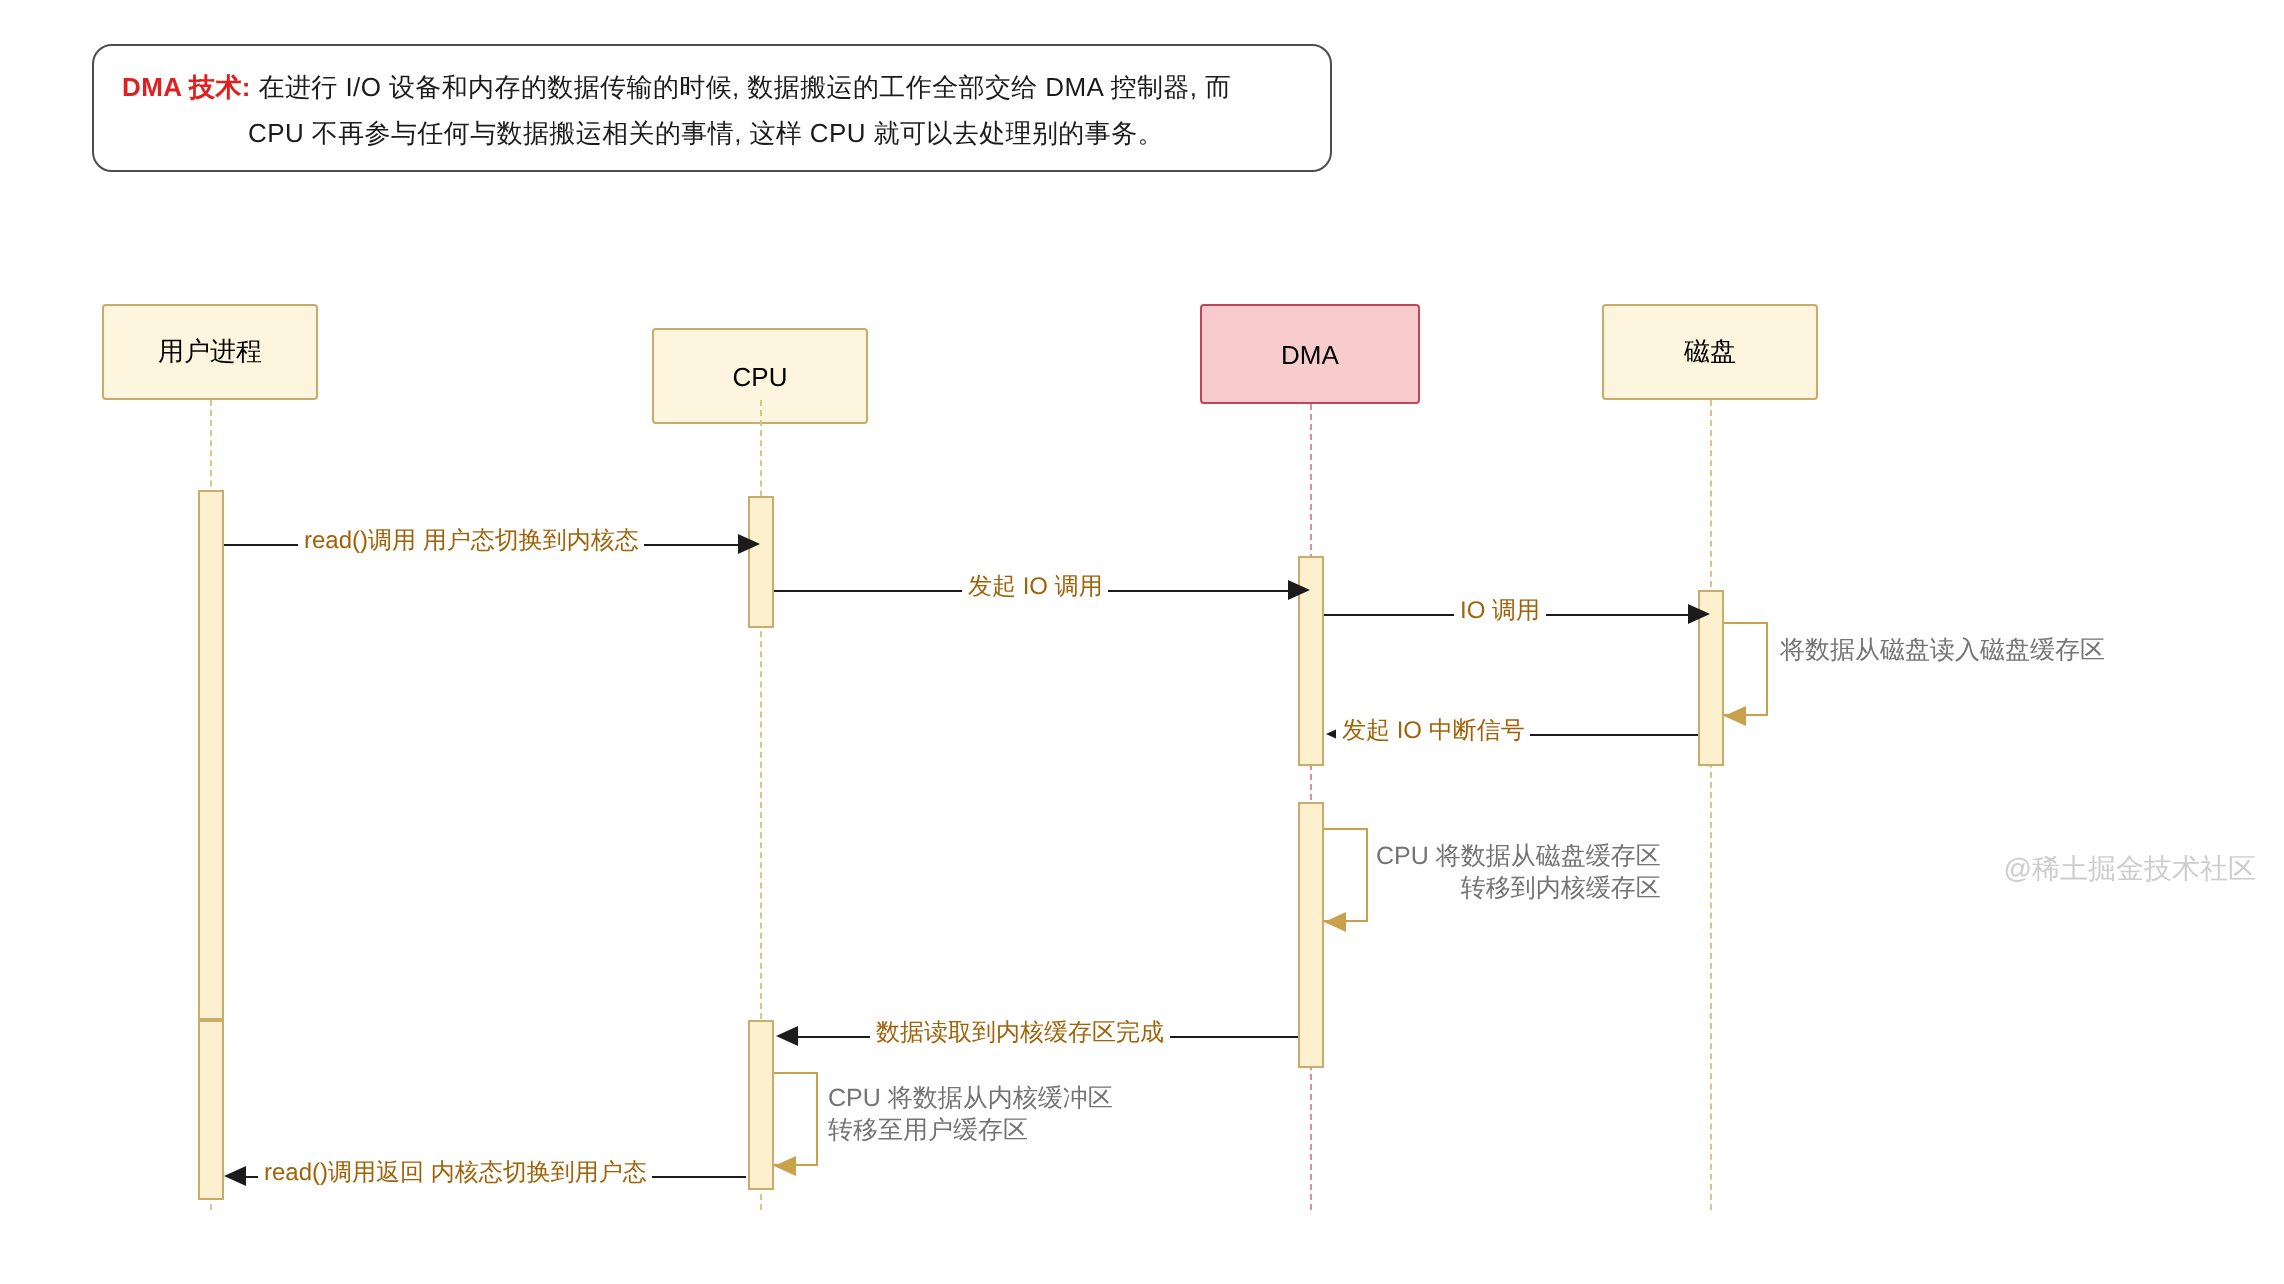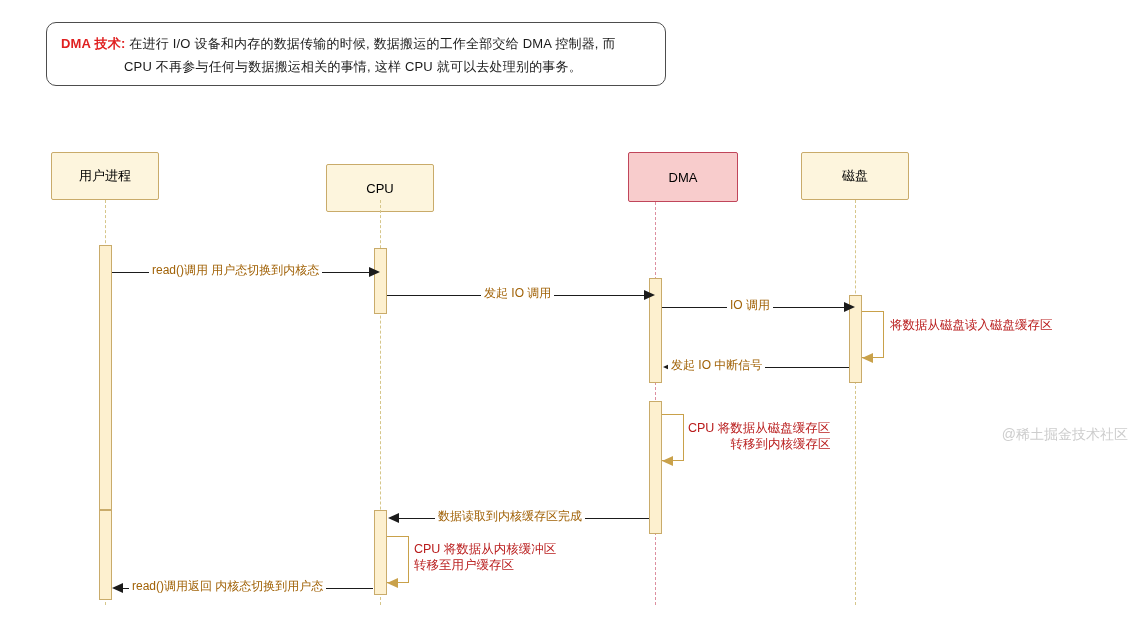--- a/index.html
+++ b/index.html
@@ -132,21 +132,21 @@
     position: absolute;
     box-sizing: border-box;
     border-top: 1.3px solid #c9a14a;
     border-right: 1.3px solid #c9a14a;
     border-bottom: 1.3px solid #c9a14a;
     z-index: 3;
   }
   .selfloop-label {
     position: absolute;
     font-size: 12.5px;
-    color: #b91c1c;
+    color: #737373;
     line-height: 16px;
     white-space: pre-line;
     z-index: 5;
   }
 
   
   .watermark {
     position: absolute;
     right: 14px;
     bottom: 10px;
@@ -165,21 +165,21 @@
     <div class="note-line l1"><span class="note-title">DMA 技术:</span><span> 在进行 I/O 设备和内存的数据传输的时候, 数据搬运的工作全部交给 DMA 控制器, 而</span></div>
     <div class="note-line l2">CPU 不再参与任何与数据搬运相关的事情, 这样 CPU 就可以去处理别的事务。</div>
   </div>
 
   <div class="participant kind-default" style="left:51px; top:152px; width:108px; height:48px;">
     <span>用户进程</span>
   </div>
   <div class="participant kind-default" style="left:326px; top:164px; width:108px; height:48px;">
     <span>CPU</span>
   </div>
-  <div class="participant kind-accent" style="left:600px; top:152px; width:110px; height:50px;margin-left:28px;">
+  <div class="participant kind-accent" style="left:600px; top:152px; width:110px; height:50px;">
     <span>DMA</span>
   </div>
   <div class="participant kind-default" style="left:801px; top:152px; width:108px; height:48px;">
     <span>磁盘</span>
   </div>
 
   <div class="lifeline kind-default" style="left:105px; top:200px; height:405px;"></div>
   <div class="lifeline kind-default" style="left:380px; top:200px; height:405px;"></div>
   <div class="lifeline kind-accent" style="left:655px; top:202px; height:403px;"></div>
   <div class="lifeline kind-default" style="left:855px; top:200px; height:405px;"></div>

